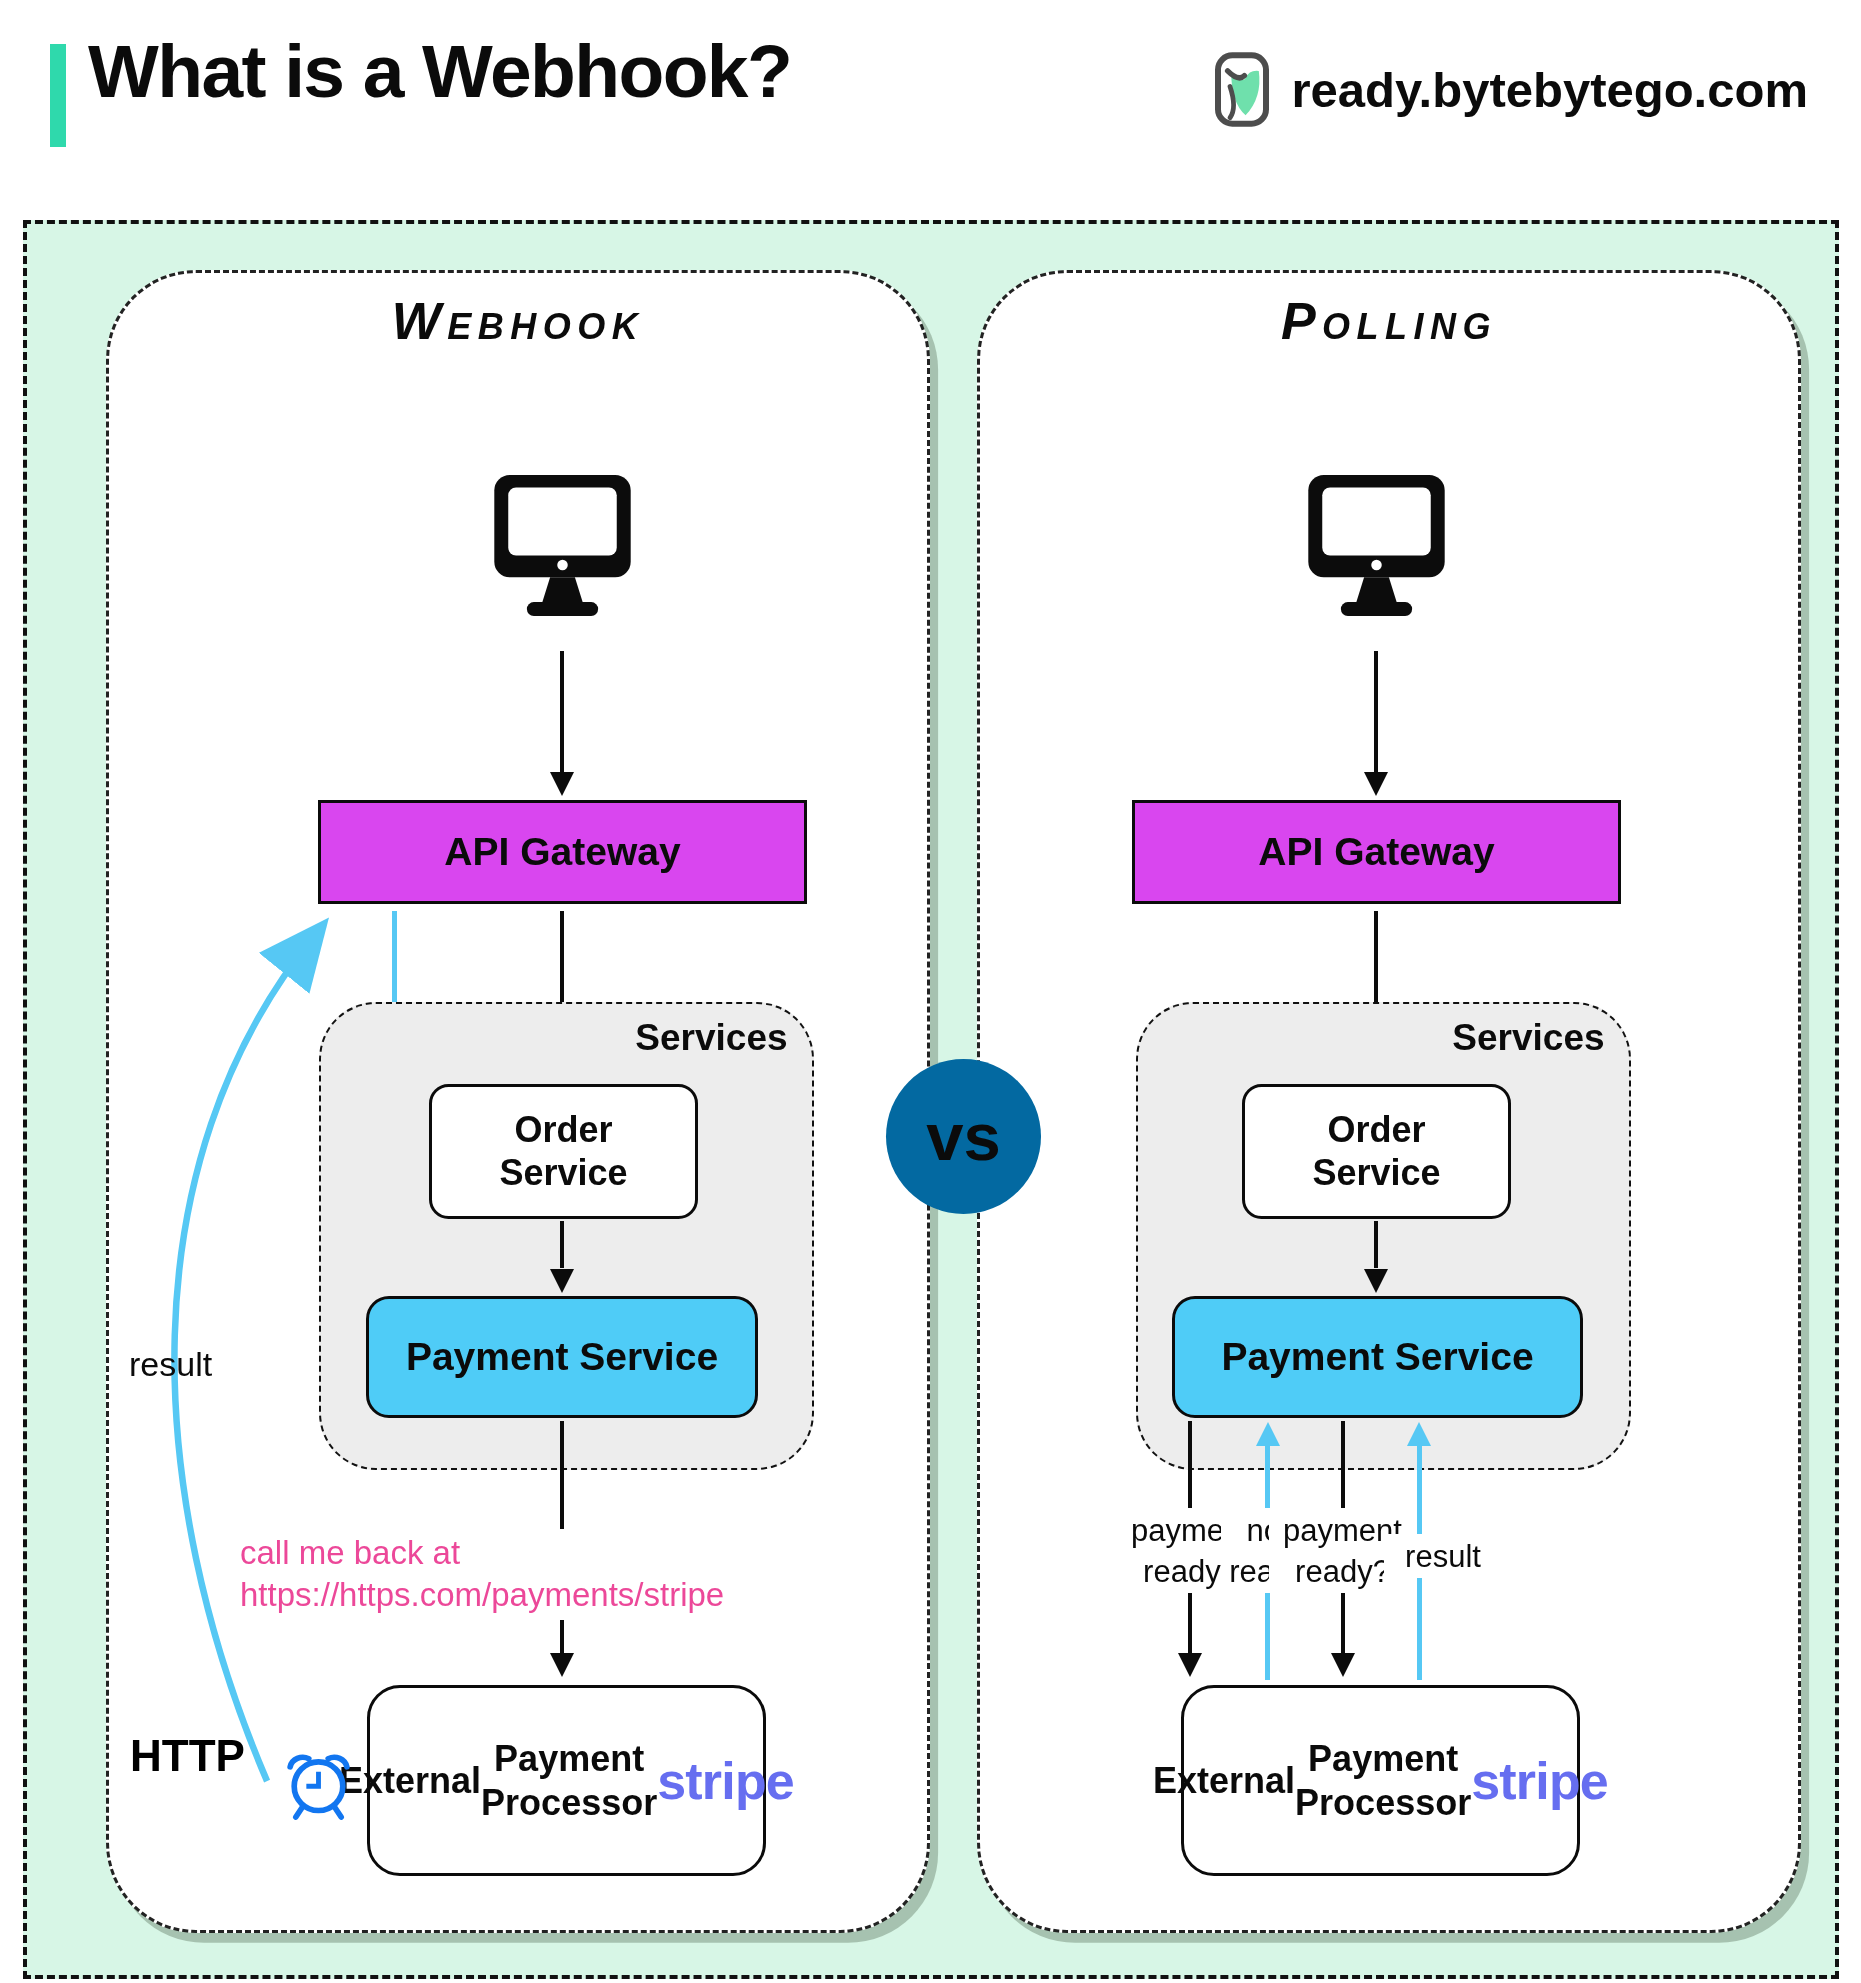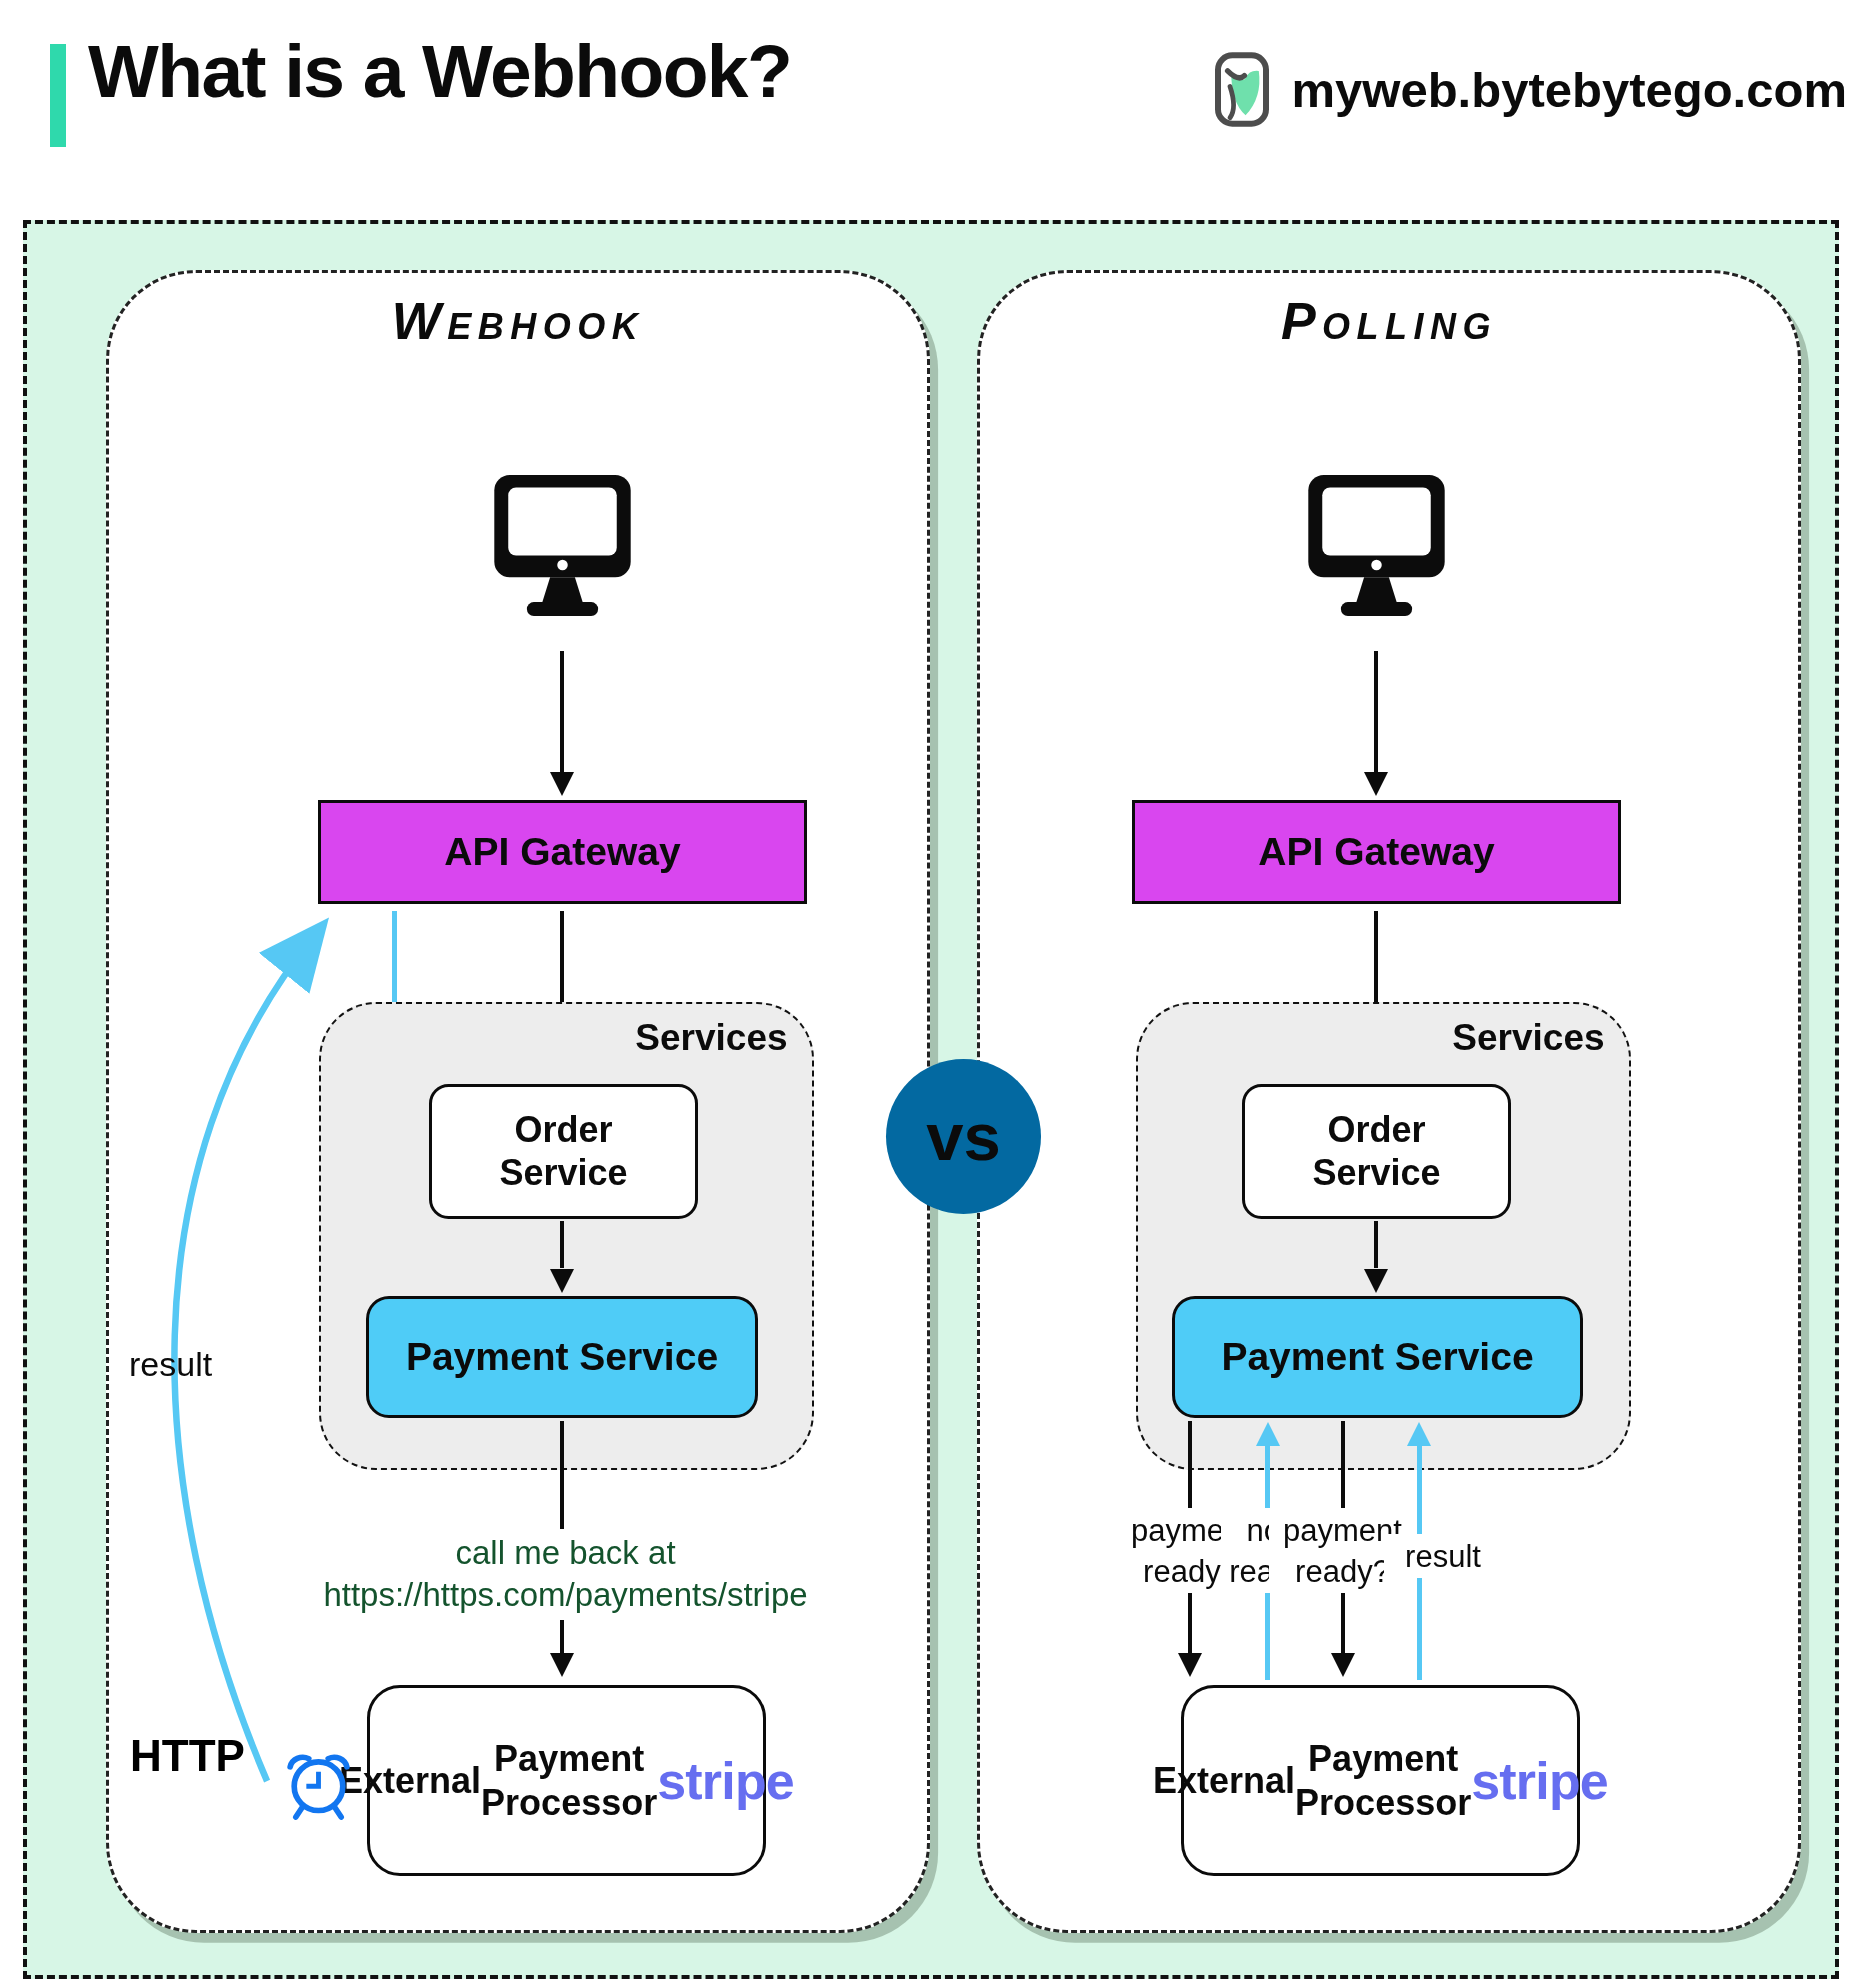--- a/index.html
+++ b/index.html
@@ -40,22 +40,22 @@
     font-size:36px;font-weight:700;line-height:1.22;color:#0b0b0b;text-align:center;}
   .stripe-logo{font-size:52px;font-weight:700;letter-spacing:-0.8px;color:#666ef0;margin-top:3.3px;}
   
   .vline{position:absolute;width:4.1px;background:#0b0b0b;}
   .vline-blue{position:absolute;width:4.9px;background:#56c8f4;}
   .head-down{position:absolute;width:0;height:0;border-left:12.2px solid transparent;border-right:12.2px solid transparent;border-top:24.4px solid #0b0b0b;}
   .head-down-blue{position:absolute;width:0;height:0;border-left:12.2px solid transparent;border-right:12.2px solid transparent;border-top:24.4px solid #56c8f4;}
   .head-up-blue{position:absolute;width:0;height:0;border-left:12.2px solid transparent;border-right:12.2px solid transparent;border-bottom:24.4px solid #56c8f4;}
   .overlay-svg{position:absolute;left:0;top:0;pointer-events:none;}
   
-  .note-salmon{position:absolute;left:240px;top:1529px;width:651px;text-align:center;background:#fff;
-    font-size:33px;line-height:42px;color:#14532d;padding:3.3px 0;}
+  .note-salmon{position:absolute;left:240px;top:1529px;width:651px;background:#fff;
+    font-size:33px;line-height:42px;color:#ec4899;padding:3.3px 0;}
   .flow-label{position:absolute;background:#fff;text-align:center;font-size:31px;line-height:41px;color:#0b0b0b;padding:1.6px 0;}
   .result-left-label{position:absolute;left:129px;top:1345px;font-size:34px;color:#0b0b0b;}
   .http-label{position:absolute;left:130px;top:1731px;font-size:44px;font-weight:700;color:#000000;}
   .vs-circle{position:absolute;left:886px;top:1059px;width:155px;height:155px;border-radius:50%;
     background:#0369a1;display:flex;align-items:center;justify-content:center;
     font-size:67px;font-weight:600;color:#0b0b0b;}
   .icon-abs{position:absolute;}
 </style>
 </head>
 <body>
@@ -64,21 +64,21 @@
 
   <div class="accent-bar"></div>
   <div class="page-title">What is a Webhook?</div>
   <div class="logo-row">
     <svg width="60" height="81" viewBox="0 0 100 130">
       <rect x="10" y="8" width="80" height="114" rx="24" fill="#ffffff" stroke="#4d4d4d" stroke-width="10"></rect>
       <path d="M32 36 Q50 56 56 46 Q62 32 78 34 Q84 78 56 108 Q32 88 32 36 Z" fill="#6fe0ac"></path>
       <path d="M26 34 Q44 52 54 42" stroke="#4d4d4d" stroke-width="9" fill="none" stroke-linecap="round"></path>
       <path d="M30 60 Q42 96 30 112" stroke="#4d4d4d" stroke-width="8" fill="none" stroke-linecap="round"></path>
     </svg>
-    <div class="site-name">myweb.bytebytego.com</div>
+    <div class="site-name">ready.bytebytego.com</div>
   </div>
 
   <div class="outer-box"></div>
 
   <div class="panel panel-left">
     <div class="panel-title">Webhook</div>
   </div>
   <div class="panel panel-right">
     <div class="panel-title">Polling</div>
   </div>

